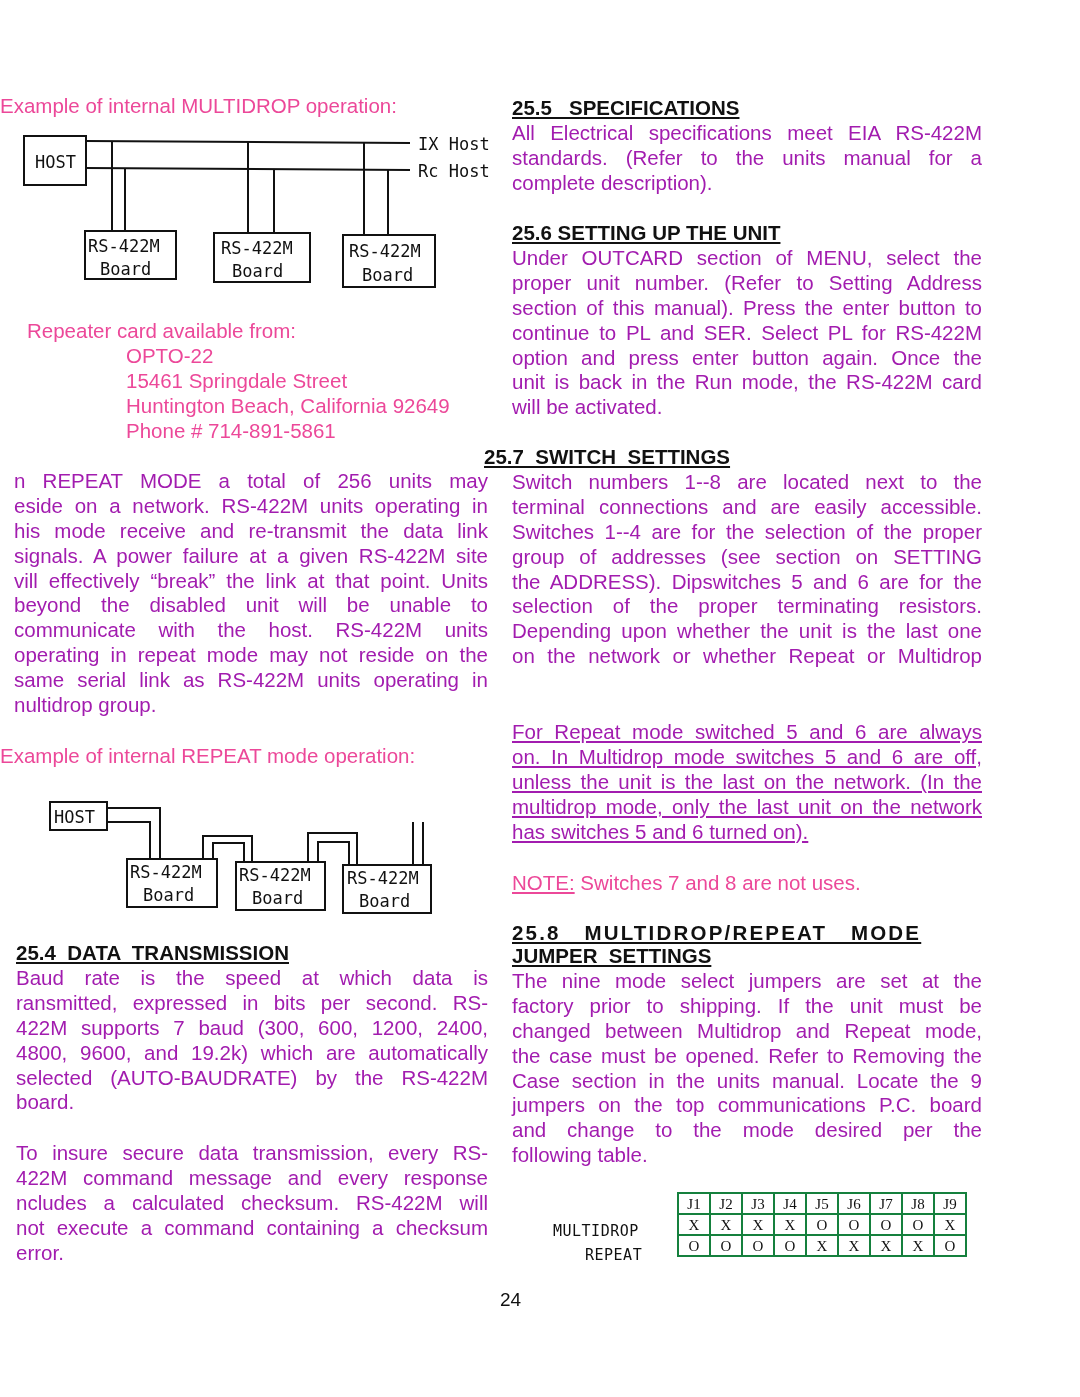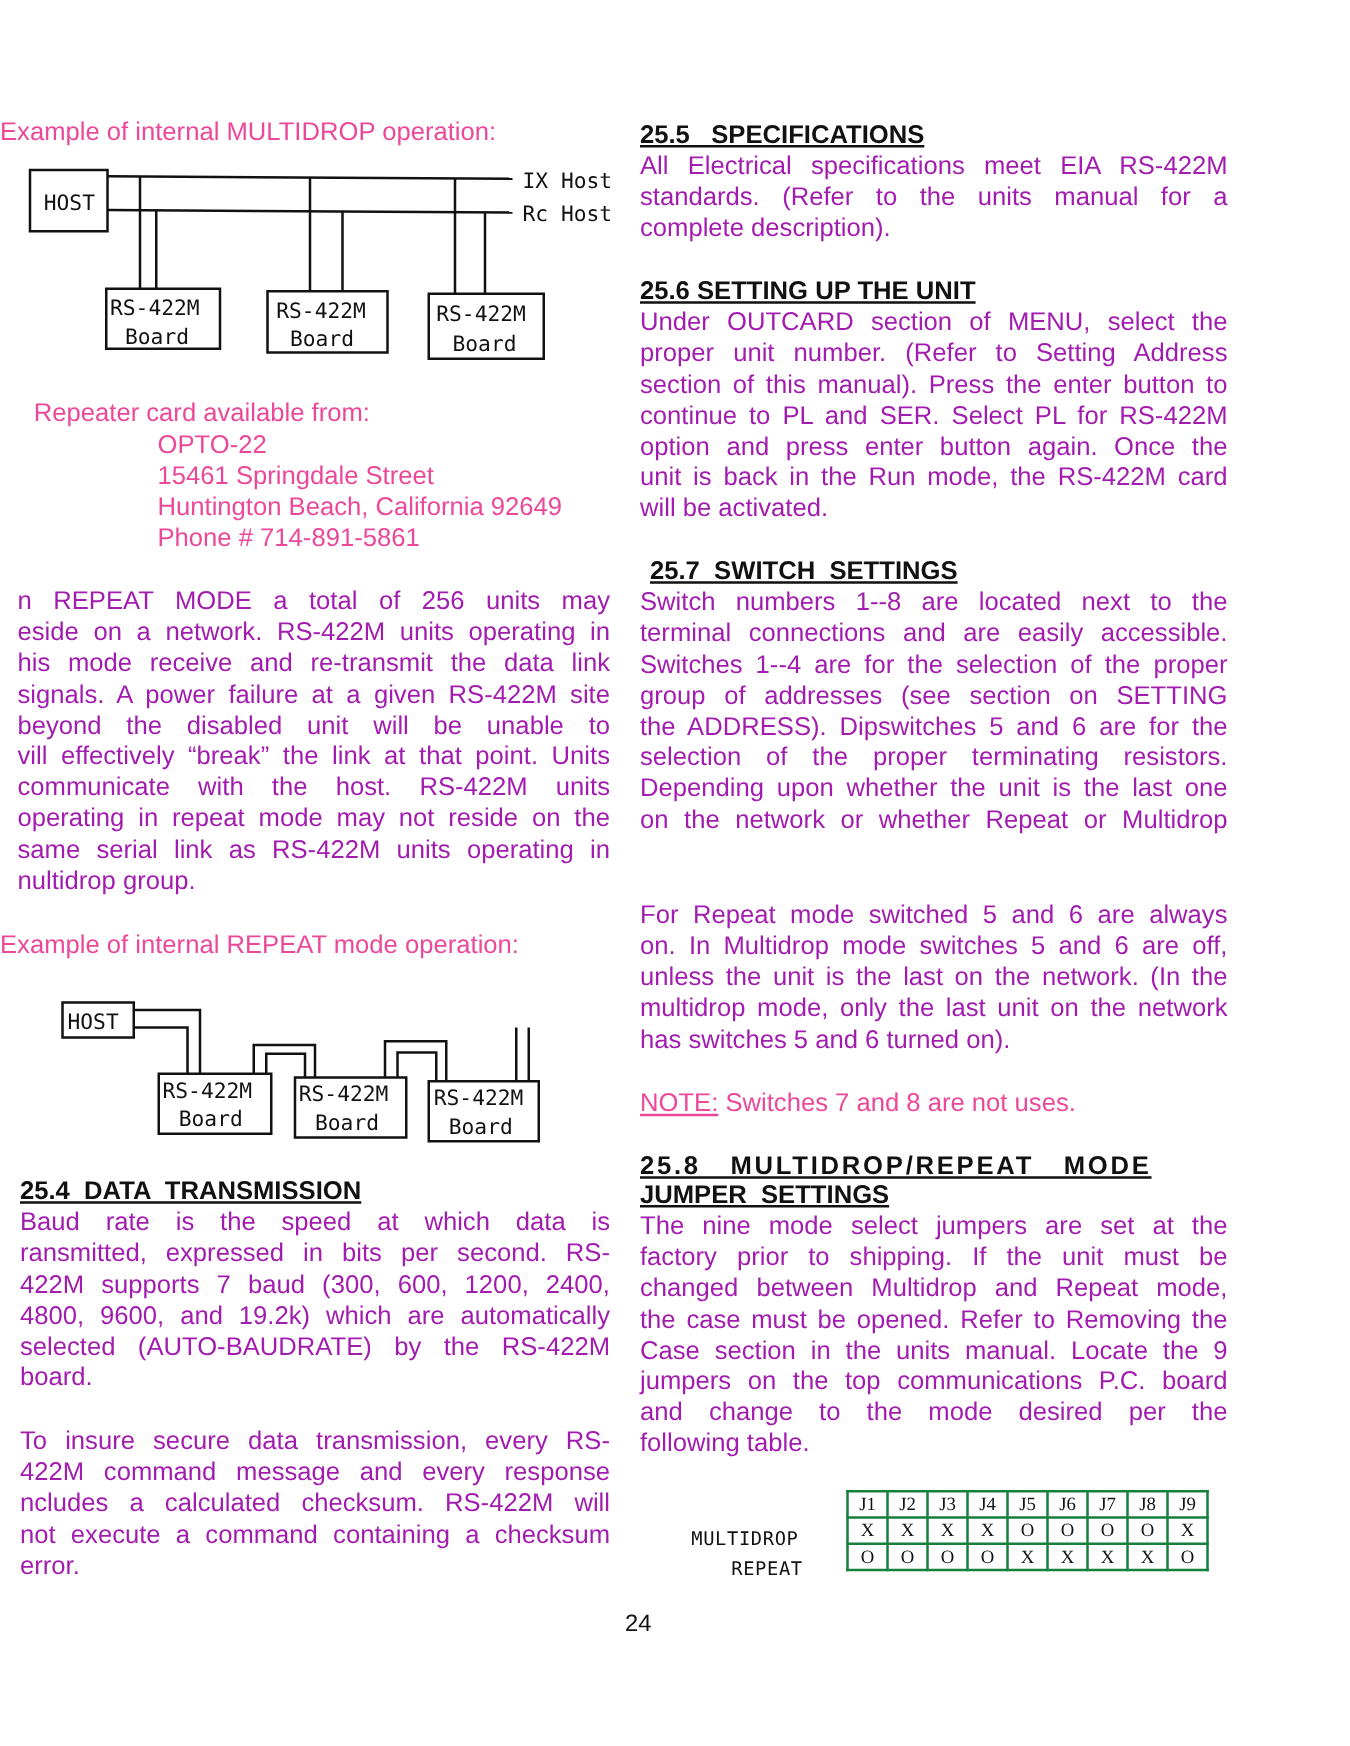--- a/index.html
+++ b/index.html
@@ -51,22 +51,22 @@
 <div class="t" style="left:126px; top:344px;">OPTO-22</div>
 <div class="t" style="left:126px; top:369px;">15461 Springdale Street</div>
 <div class="t" style="left:126px; top:394px;">Huntington Beach, California 92649</div>
 <div class="t" style="left:126px; top:419px;">Phone # 714-891-5861</div>
 
 <div class="just" style="left:14px; top:469px; width:474px;">
   <div>n REPEAT MODE a total of 256 units may</div>
   <div>eside on a network. RS-422M units operating in</div>
   <div>his mode receive and re-transmit the data link</div>
   <div>signals. A power failure at a given RS-422M site</div>
+  <div>vill effectively “break” the link at that point. Units</div>
   <div>beyond the disabled unit will be unable to</div>
-  <div>vill effectively “break” the link at that point. Units</div>
   <div>communicate with the host. RS-422M units</div>
   <div>operating in repeat mode may not reside on the</div>
   <div>same serial link as RS-422M units operating in</div>
   <div class="last">nultidrop group.</div>
 </div>
 
 <div class="t" style="left:0px; top:744px;">Example of internal REPEAT mode operation:</div>
 
 <svg style="position:absolute; left:0; top:790px;" width="500" height="130" viewBox="0 790 500 130">
   <g stroke="#111" stroke-width="2" fill="none">
@@ -120,32 +120,32 @@
 <div class="just" style="left:512px; top:246px; width:470px;">
   <div>Under OUTCARD section of MENU, select the</div>
   <div>proper unit number. (Refer to Setting Address</div>
   <div>section of this manual). Press the enter button to</div>
   <div>continue to PL and SER. Select PL for RS-422M</div>
   <div>option and press enter button again. Once the</div>
   <div>unit is back in the Run mode, the RS-422M card</div>
   <div class="last">will be activated.</div>
 </div>
 
-<div class="head" style="left:520px; top:445px;">25.7  SWITCH  SETTINGS</div>
+<div class="head" style="left:484px; top:445px;">25.7  SWITCH  SETTINGS</div>
 <div class="just" style="left:512px; top:470px; width:470px;">
   <div>Switch numbers 1--8 are located next to the</div>
   <div>terminal connections and are easily accessible.</div>
   <div>Switches 1--4 are for the selection of the proper</div>
   <div>group of addresses (see section on SETTING</div>
   <div>the ADDRESS). Dipswitches 5 and 6 are for the</div>
   <div>selection of the proper terminating resistors.</div>
   <div>Depending upon whether the unit is the last one</div>
   <div>on the network or whether Repeat or Multidrop</div>
 </div>
-<div class="just" style="left:512px; top:720px; width:470px;">
+<div class="just" style="left:512px; top:720px; width:470px;text-decoration:underline;">
   <div>For Repeat mode switched 5 and 6 are always</div>
   <div>on. In Multidrop mode switches 5 and 6 are off,</div>
   <div>unless the unit is the last on the network. (In the</div>
   <div>multidrop mode, only the last unit on the network</div>
   <div class="last">has switches 5 and 6 turned on).</div>
 </div>
 <div class="t" style="left:512px; top:871px;"><span style="text-decoration:underline;">NOTE:</span><span> Switches 7 and 8 are not uses.</span></div>
 
 <div class="head" style="left:512px; top:921px; width:472px; letter-spacing:2.2px;">25.8   MULTIDROP/REPEAT   MODE</div>
 <div class="head" style="left:512px; top:944px;">JUMPER  SETTINGS</div>

